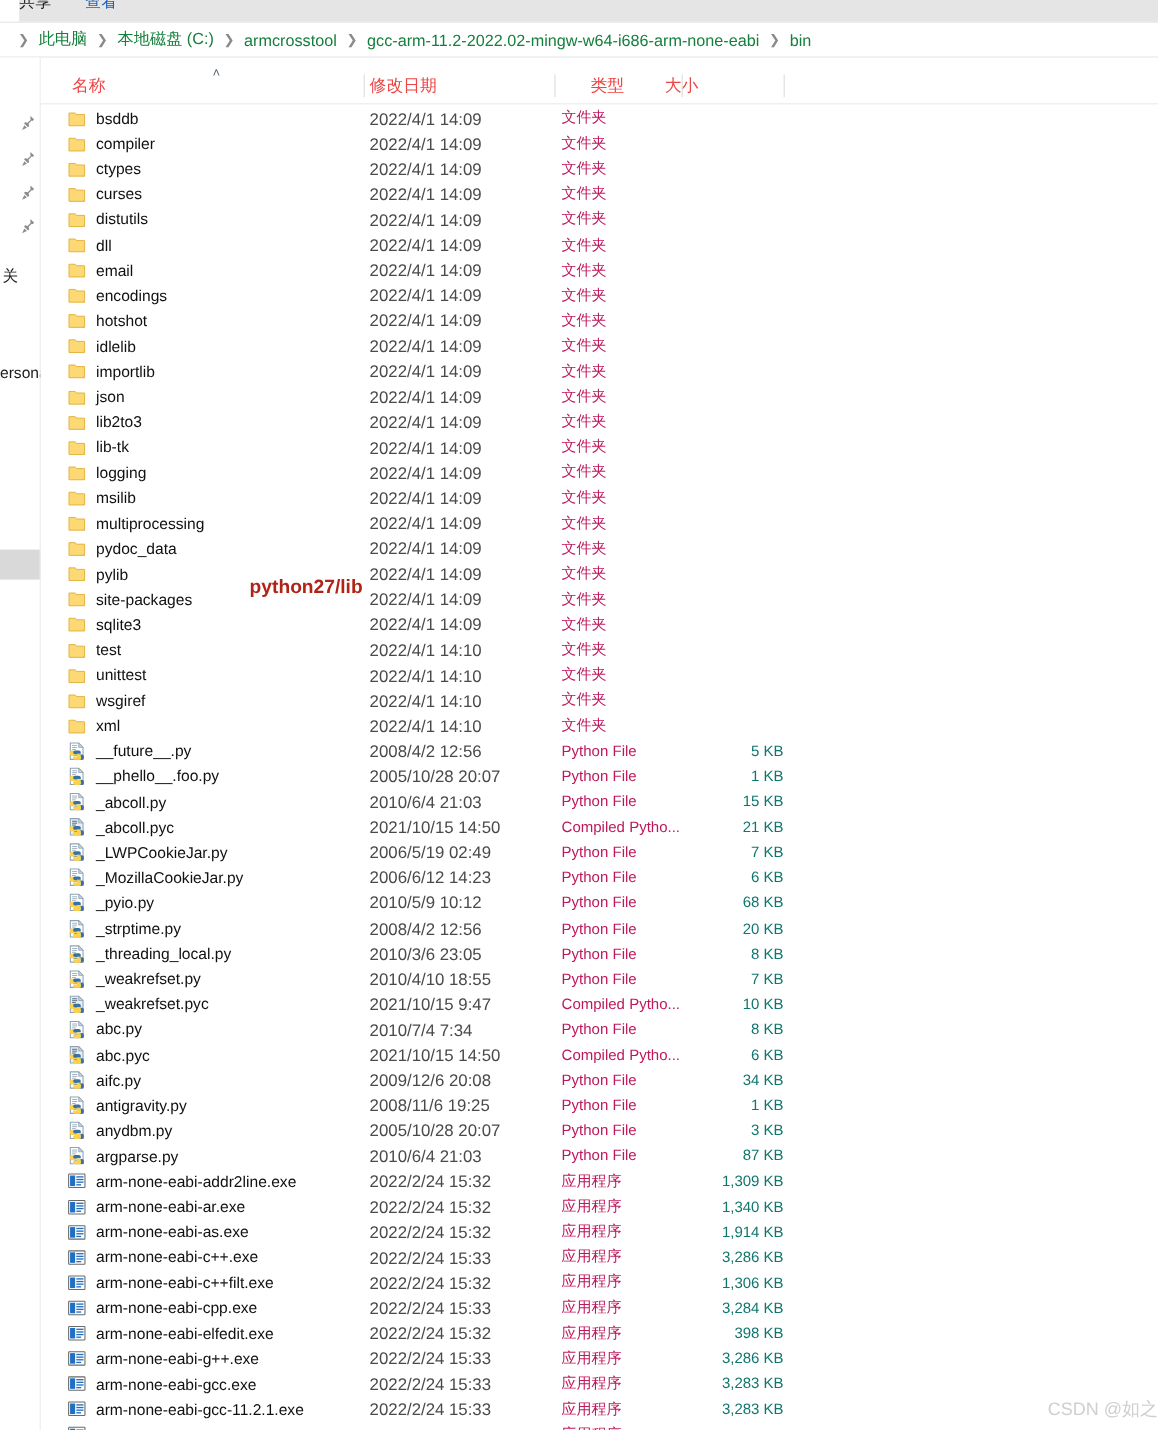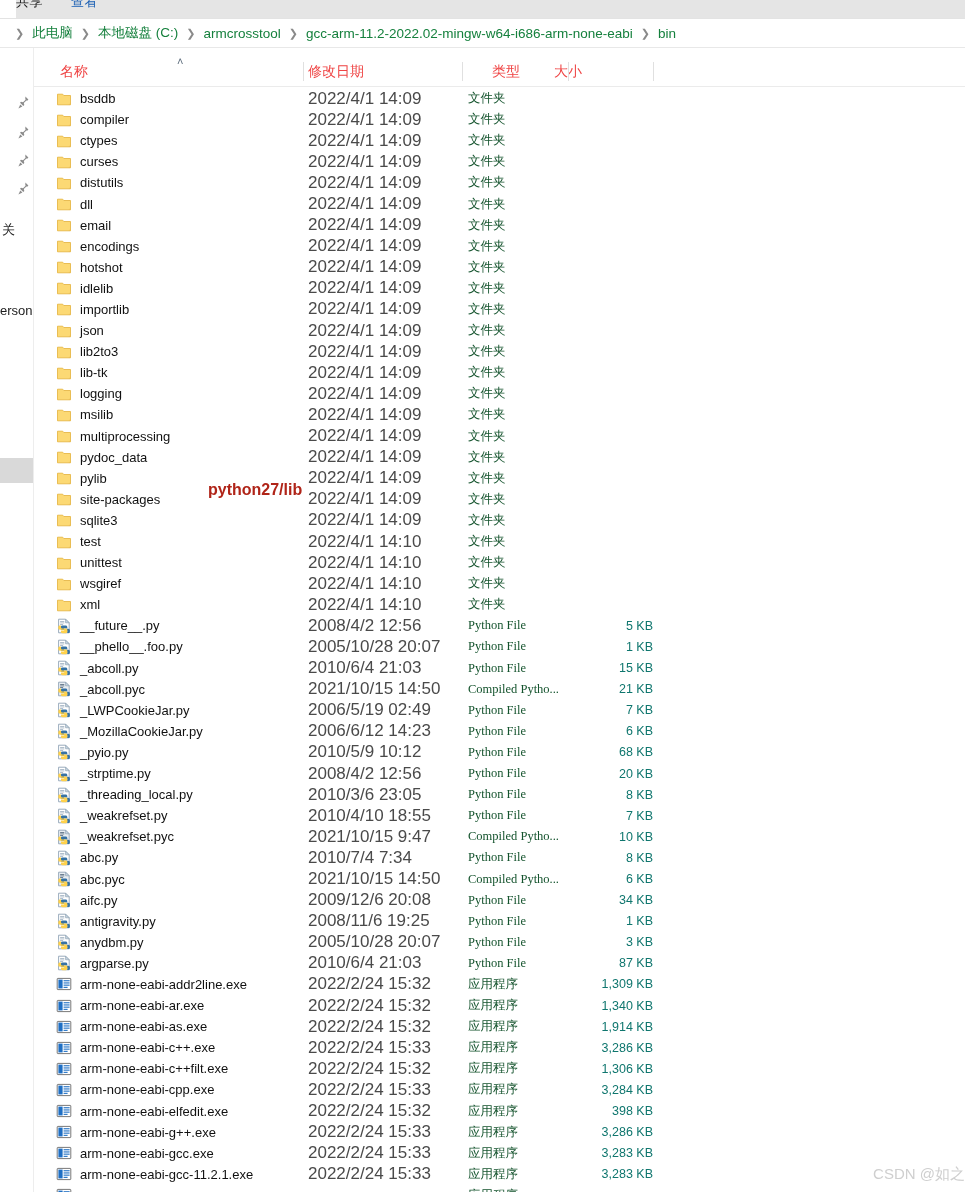--- a/index.html
+++ b/index.html
@@ -96,24 +96,24 @@
   .cell-name {
     position:absolute; left:22px; display:flex; align-items:center;
     height:21px; white-space:nowrap;
   }
   .icon-box {
     width:16px; height:16px; margin-right:8px; position:relative; flex:0 0 16px;
   }
   .icon-box svg { display:block; }
   .name-text { font-size:13px; color:#111111; }
   .cell-date {
-    position:absolute; left:274px; font-size:17px; color:#4a4a4a; white-space:nowrap;
+    position:absolute; left:274px; font-size:14px; color:#4a4a4a; white-space:nowrap;
   }
   .cell-type {
-    position:absolute; left:434px; font-size:12.5px; color:#14532d; white-space:nowrap;font-family:Liberation Serif, serif;
+    position:absolute; left:434px; font-size:12.5px; color:#be185d; white-space:nowrap;
   }
   .cell-size {
     position:absolute; left:520px; width:99px; text-align:right;
     font-size:12.5px; color:#0f766e; white-space:nowrap;
   }
 
   
   .annotation {
     position:absolute; left:208px; top:481px;
     font-size:16px; color:#b02418; font-weight:600;

